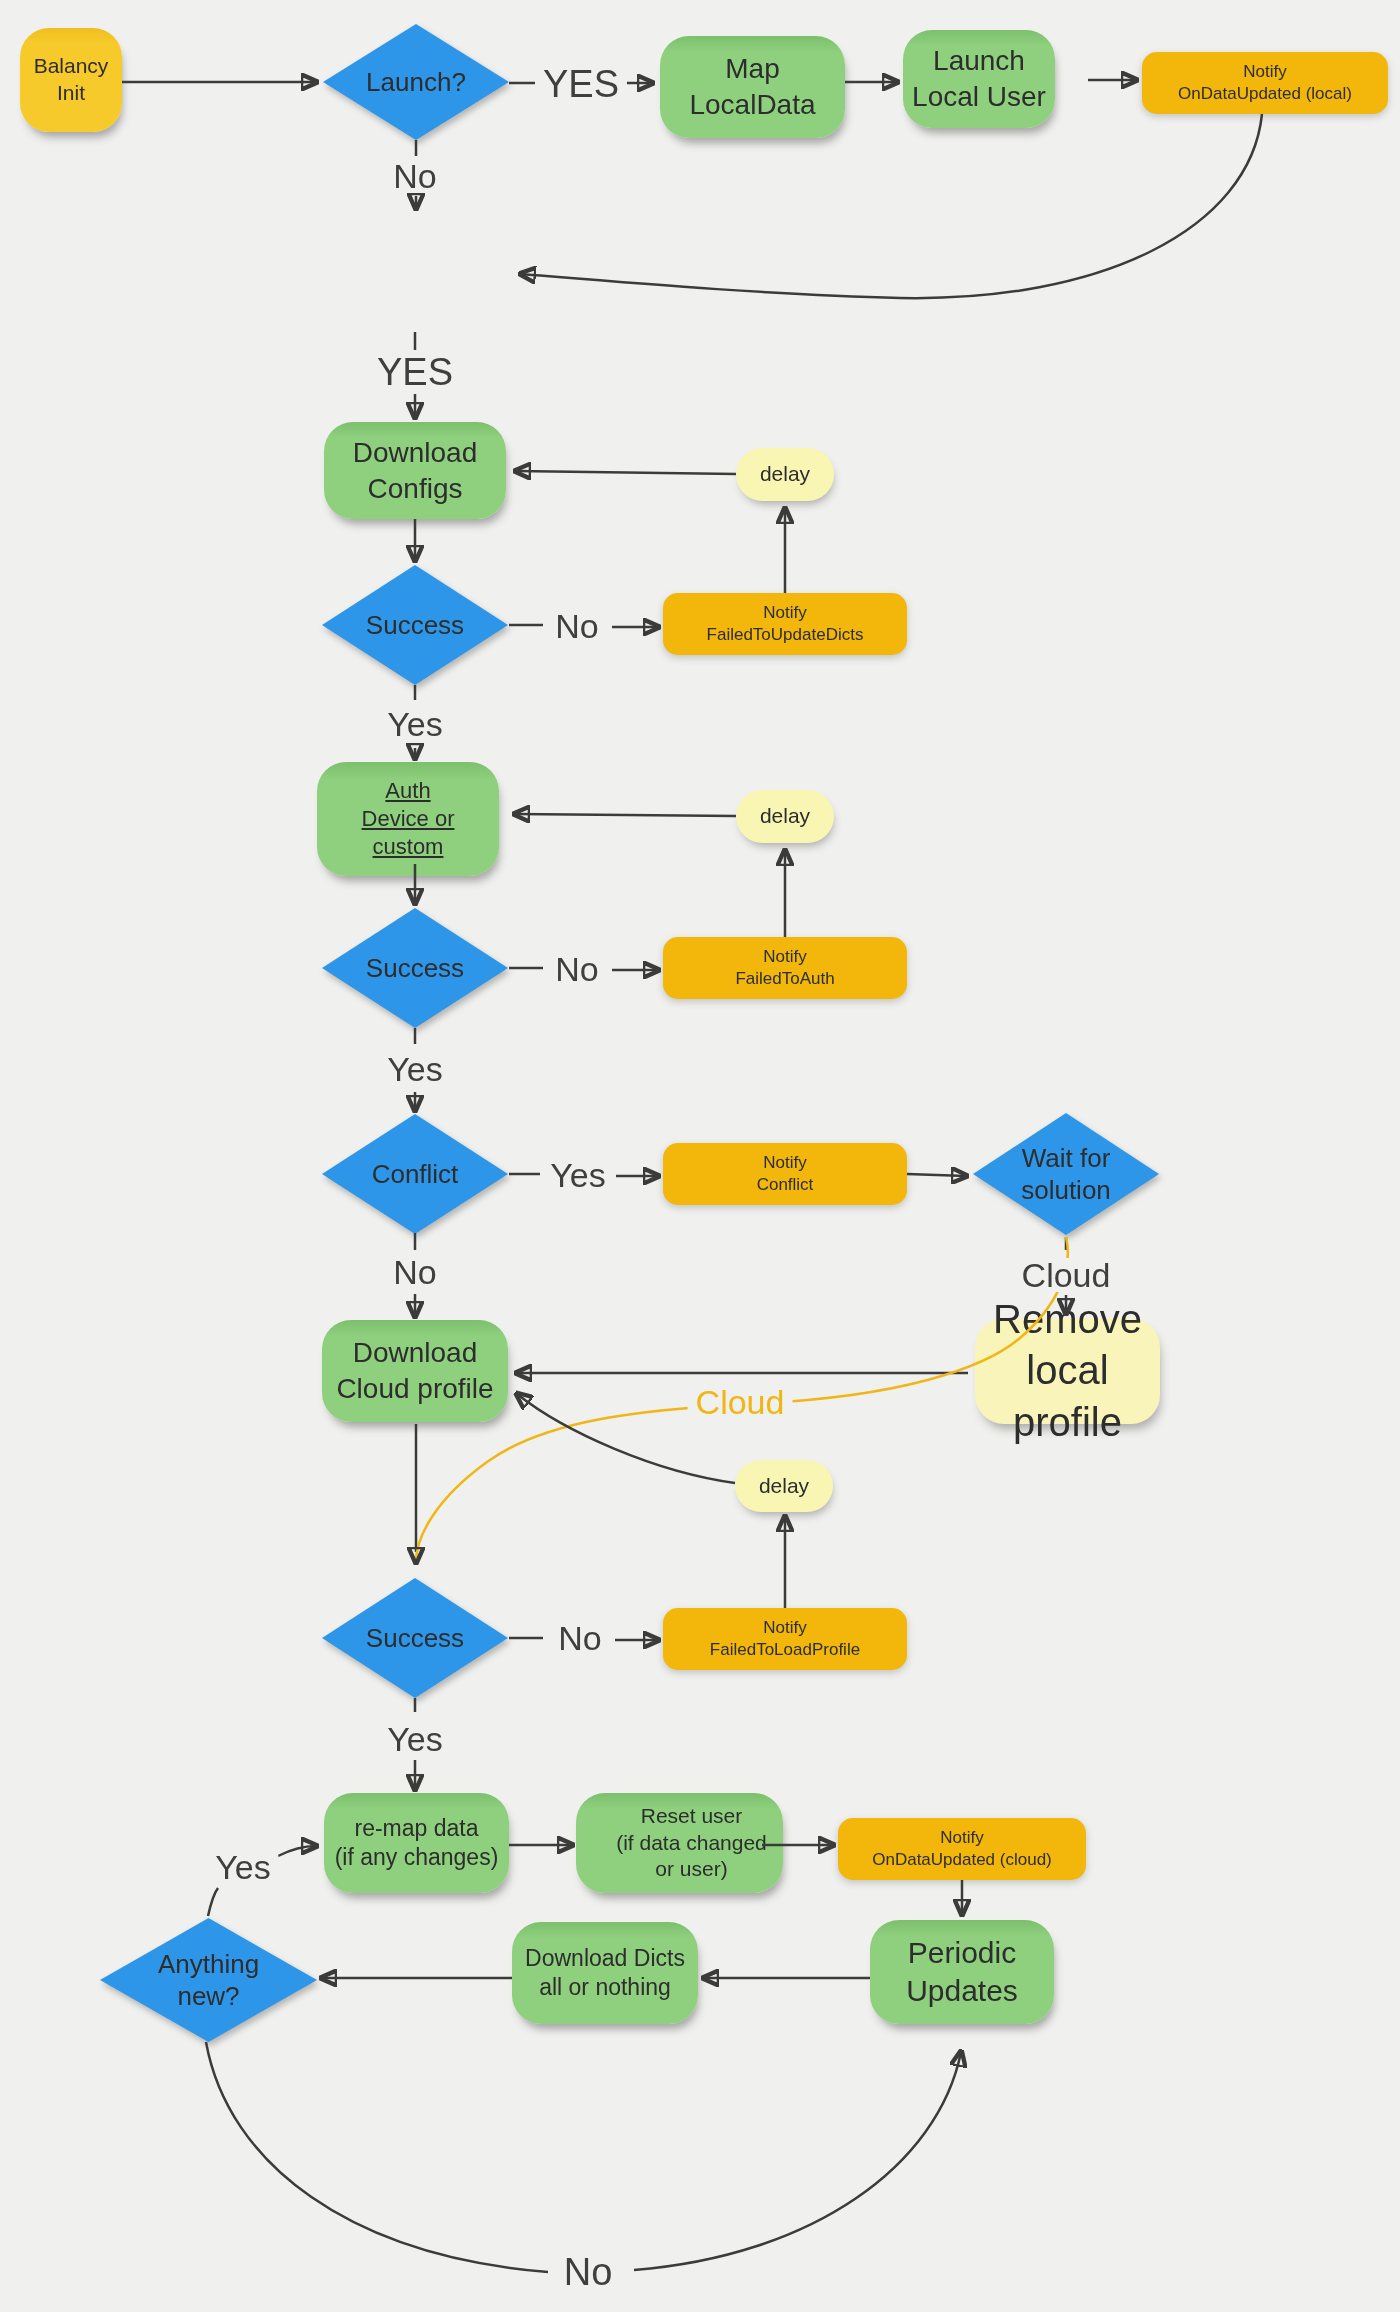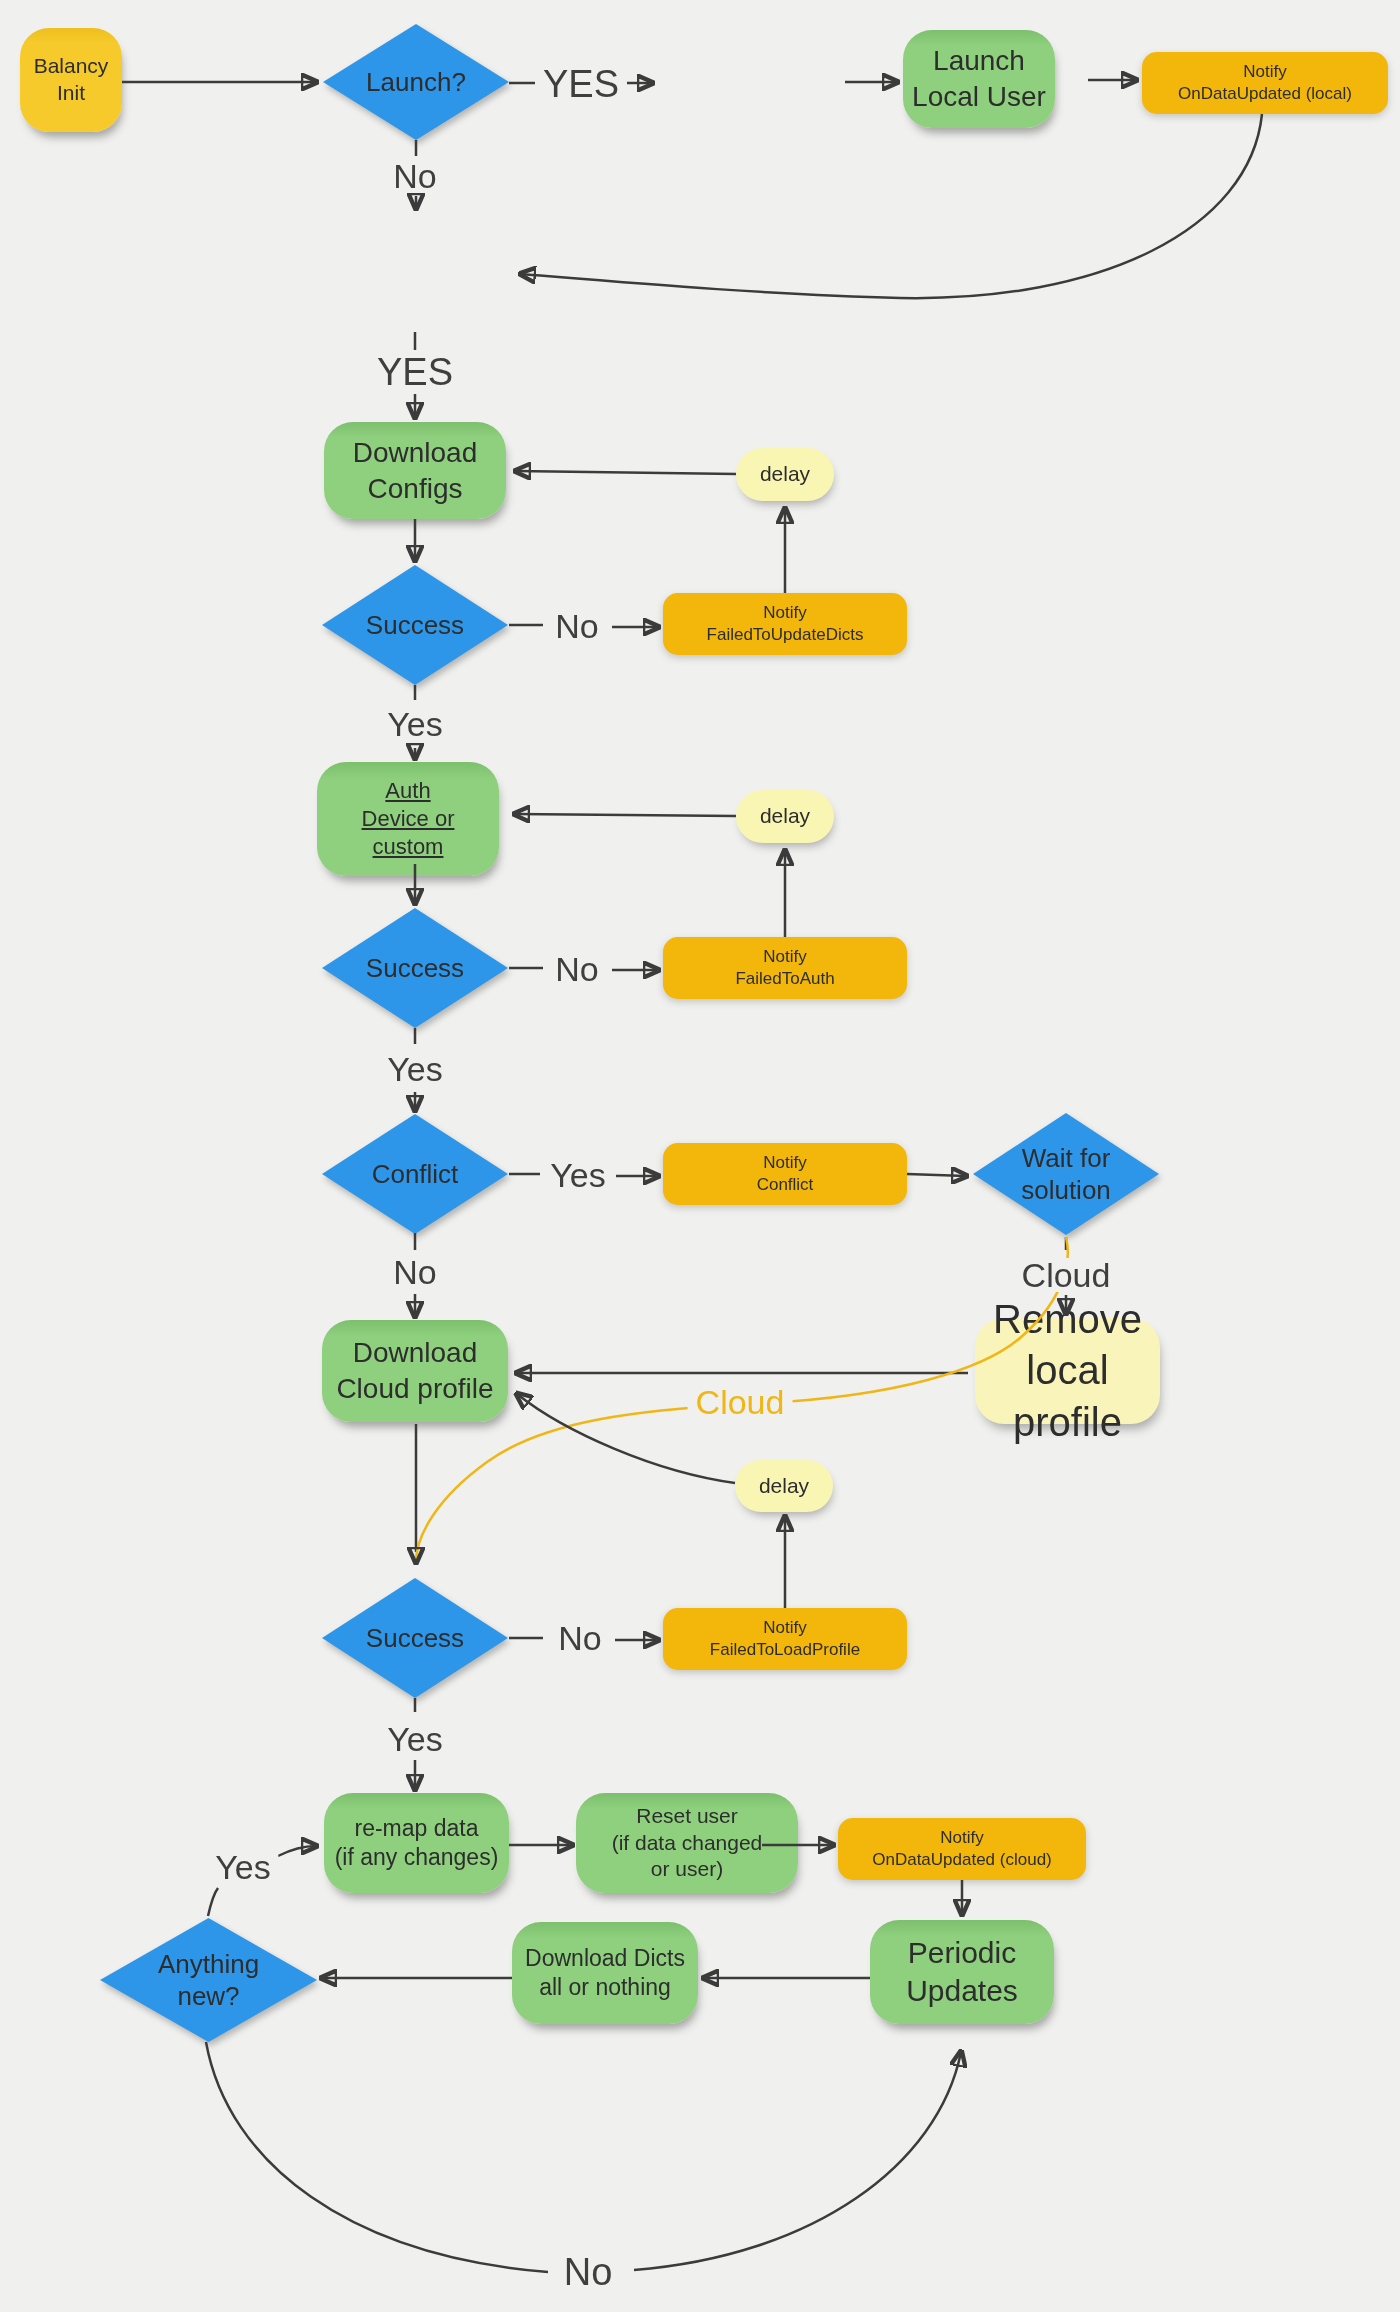--- a/index.html
+++ b/index.html
@@ -117,20 +117,22 @@
     </g>
   </svg>
 
   <div class="node note-y" style="left:20px;top:28px;width:102px;height:104px;">Balancy
 Init</div>
 
   <div class="dwrap" style="left:323px;top:24px;width:186px;height:116px;">
     <div class="diamond">Launch?</div>
   </div>
 
+  <div class="node proc" style="left:660px;top:36px;width:185px;height:102px;">Map
+LocalData</div>
 
   <div class="node proc" style="left:903px;top:30px;width:152px;height:98px;">Launch
 Local User</div>
 
   <div class="node notify fs17" style="left:1142px;top:52px;width:246px;height:62px;">Notify
 OnDataUpdated (local)</div>
 
 
   <div class="node proc" style="left:324px;top:422px;width:182px;height:97px;">Download
 Configs</div>
@@ -180,21 +182,21 @@
   <div class="dwrap" style="left:322px;top:1578px;width:186px;height:120px;">
     <div class="diamond">Success</div>
   </div>
 
   <div class="node notify fs17" style="left:663px;top:1608px;width:244px;height:62px;">Notify
 FailedToLoadProfile</div>
 
   <div class="node proc fs23" style="left:324px;top:1793px;width:185px;height:100px;">re-map data
 (if any changes)</div>
 
-  <div class="node proc fs21" style="left:576px;top:1793px;width:222px;height:100px;">Reset user
+  <div class="node proc fs21" style="left:576px;top:1793px;width:183px;height:100px;padding-left:24px;">Reset user
 (if data changed
 or user)</div>
 
   <div class="node notify fs17" style="left:838px;top:1818px;width:248px;height:62px;">Notify
 OnDataUpdated (cloud)</div>
 
   <div class="node proc fs30" style="left:870px;top:1920px;width:184px;height:104px;">Periodic
 Updates</div>
 
   <div class="node proc fs23" style="left:512px;top:1922px;width:186px;height:102px;">Download Dicts

